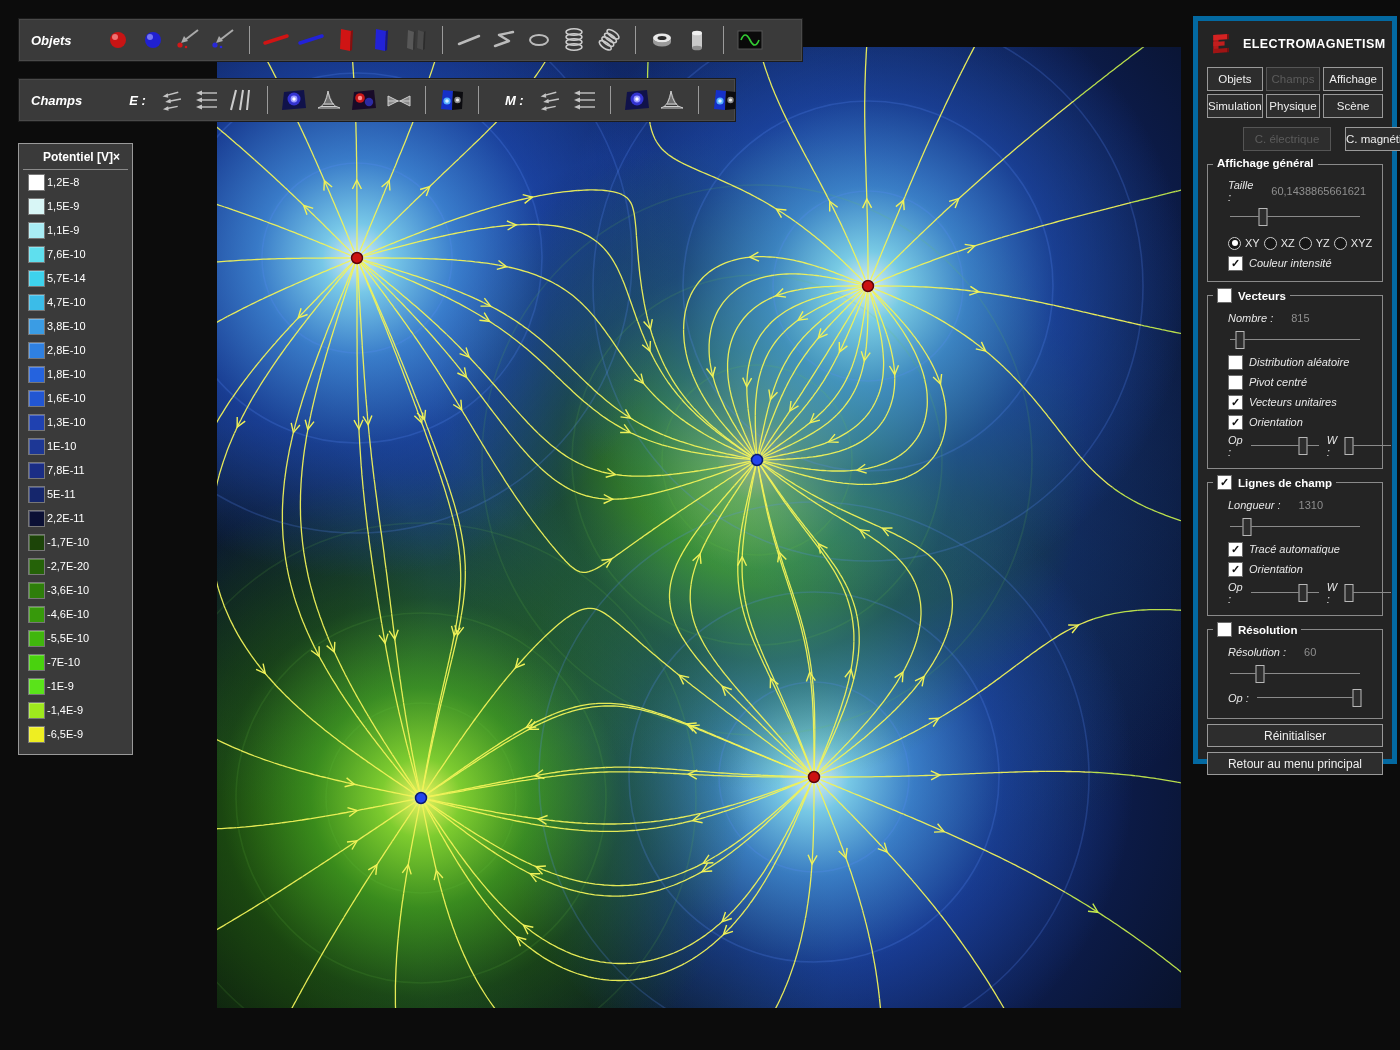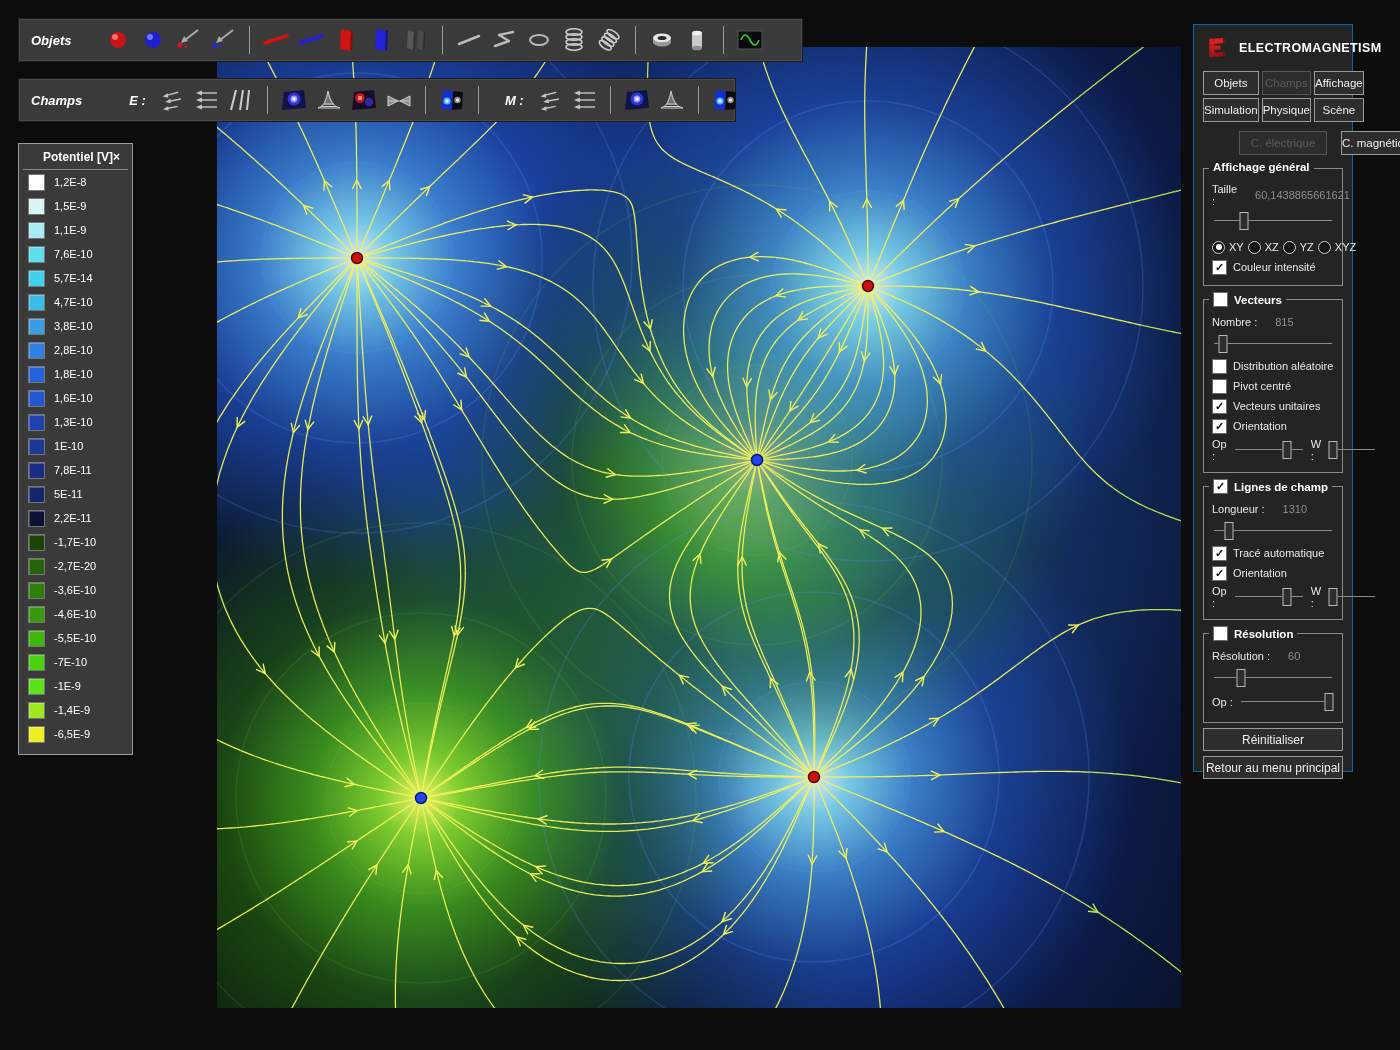--- a/index.html
+++ b/index.html
@@ -22,53 +22,53 @@
   .tbicon svg{width:28px;height:28px;}
   .tbsep{width:1px;height:28px;background:#9a9a9a;margin:0 5px;flex:none;}
 
   
   .legend{position:absolute;left:18px;top:143px;width:115px;background:#3a3a3a;
           border:1px solid #9a9a9a;box-sizing:border-box;padding:2px 0 8px;}
   .legend-head{display:flex;justify-content:flex-end;align-items:center;
                padding:4px 8px 5px;border-bottom:1px solid #8a8a8a;margin:0 4px;}
   .legend-title{color:#fff;font-weight:bold;font-size:12px;}
   .legend-close{color:#fff;font-weight:bold;font-size:12px;cursor:default;}
-  .leg-row{height:24px;display:flex;align-items:center;gap:9px;padding:0 9px;box-sizing:border-box;}
+  .leg-row{height:24px;display:flex;align-items:center;gap:2px;padding:0 9px;box-sizing:border-box;}
   .leg-swatch{width:15px;height:15px;border:1px solid #777;flex:none;box-shadow:inset 1px 1px 0 rgba(255,255,255,.25);}
   .leg-label{color:#fff;font-size:11px;}
 
   
-  .panel{position:absolute;left:1193px;top:24px;width:160px;height:748px;background:#242424;
-         border:1px solid #0369a1;box-sizing:border-box;padding:8px 9px;}
+  .panel{position:absolute;left:1193px;top:16px;width:204px;height:748px;background:#242424;
+         border:5px solid #0369a1;box-sizing:border-box;padding:8px 9px;}
   .p-head{display:flex;align-items:center;gap:8px;margin:2px 0 10px 2px;}
   .logo{width:26px;height:26px;flex:none;}
   .logo svg{width:26px;height:26px;}
   .p-title{color:#fff;font-weight:bold;font-size:12.5px;letter-spacing:.4px;}
   .navgrid{display:grid;grid-template-columns:1fr 1.05fr 1.15fr;gap:3px;margin-bottom:5px;}
   .modegrid{display:grid;grid-template-columns:88px 1fr;gap:14px;margin:9px 0 6px;padding-left:36px;}
   .btn{background:#2d2d2d;border:1px solid #9a9a9a;color:#eee;font-size:11.5px;height:22px;
        display:flex;align-items:center;justify-content:center;white-space:nowrap;cursor:default;}
   .btn.disabled{color:#5c5c5c;border-color:#555;}
-  .group{border:1px solid #8a8a8a;position:relative;margin:13px 0 0;padding:10px 8px 6px;}
+  .group{border:1px solid #8a8a8a;position:relative;margin:13px 0 0;padding:10px 20px 6px;}
   .group-title{position:absolute;top:-8px;left:5px;background:#242424;padding:0 4px;display:flex;
                gap:6px;align-items:center;color:#fff;font-weight:bold;font-size:11.5px;}
   .row{display:flex;align-items:center;gap:6px;margin:4px 0;color:#ddd;font-size:11px;min-height:16px;}
   .row.radios{gap:4px;justify-content:space-between;margin-top:8px;}
-  .lbl{color:#e8e8e8;}
+  .lbl{color:#e8e8e8;font-style:italic;}
   .val{color:#8f8f8f;margin-left:12px;}
   .slider{position:relative;height:20px;flex:1;}
   .slider .track{position:absolute;left:2px;right:2px;top:9px;height:1px;background:#8a8a8a;}
   .slider .handle{position:absolute;top:1px;width:9px;height:18px;background:#2d2d2d;
                   border:1px solid #b8b8b8;transform:translateX(-50%);box-sizing:border-box;}
   .slider.s-op{flex:none;width:72px;}
   .slider.s-w{flex:none;width:50px;}
   .slider.s-opwide{flex:1;}
   .cb{width:13px;height:13px;background:#fff;border:1px solid #6a6a6a;color:#111;font-size:11px;
       line-height:13px;text-align:center;font-weight:bold;flex:none;box-sizing:content-box;}
-  .cb-label{color:#e8e8e8;font-size:11px;}
+  .cb-label{color:#e8e8e8;font-size:11px;font-style:italic;}
   .radio-item{display:flex;align-items:center;gap:4px;color:#e8e8e8;font-size:11px;}
   .radio{width:11px;height:11px;border-radius:50%;border:1px solid #ccc;background:#161616;
          position:relative;flex:none;}
   .radio.on::after{content:'';position:absolute;left:2.5px;top:2.5px;width:6px;height:6px;
                    border-radius:50%;background:#fff;}
   .bigbtn{width:100%;margin-top:5px;height:23px;background:#2d2d2d;border:1px solid #9a9a9a;
           color:#eee;font-size:12px;display:flex;align-items:center;justify-content:center;
           box-sizing:border-box;cursor:default;}
 </style>
 </head>

